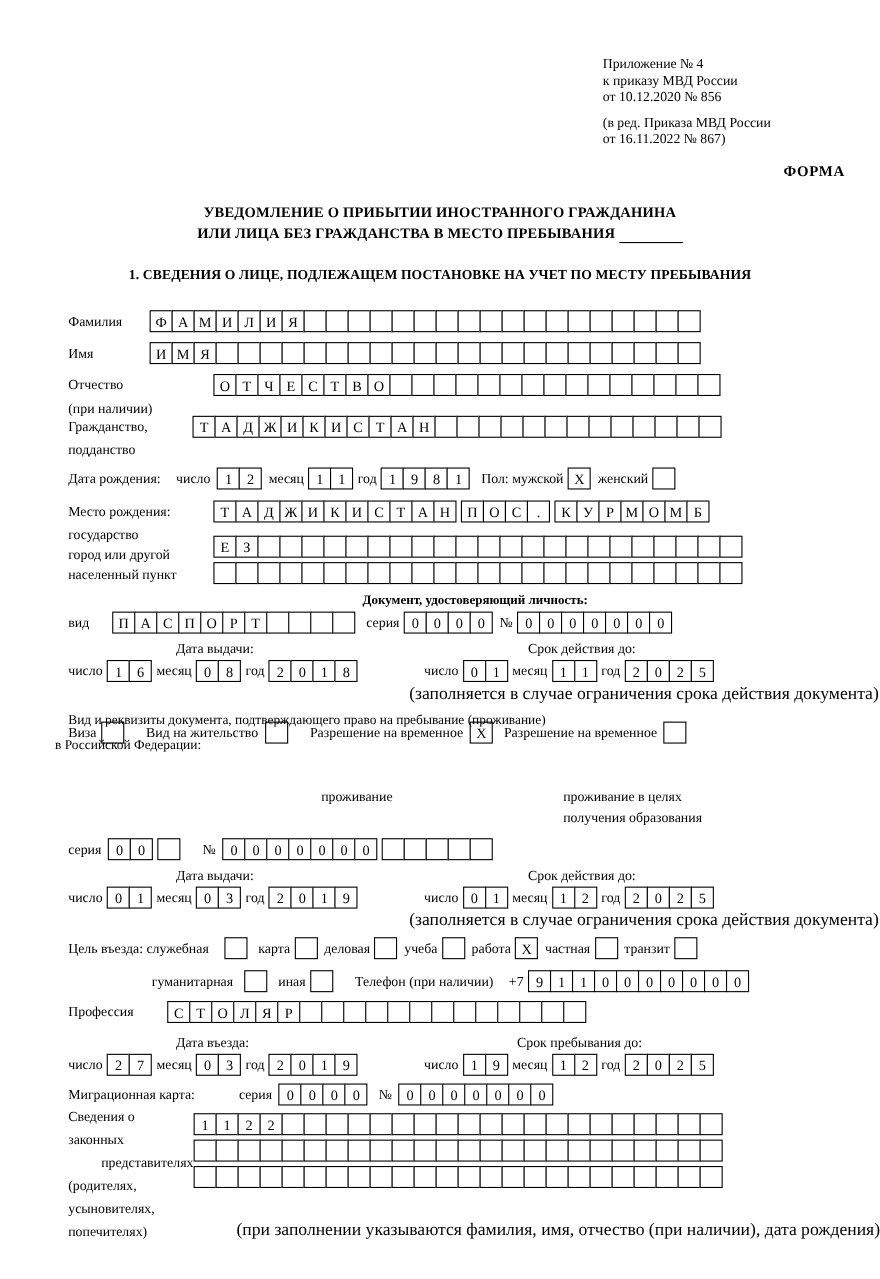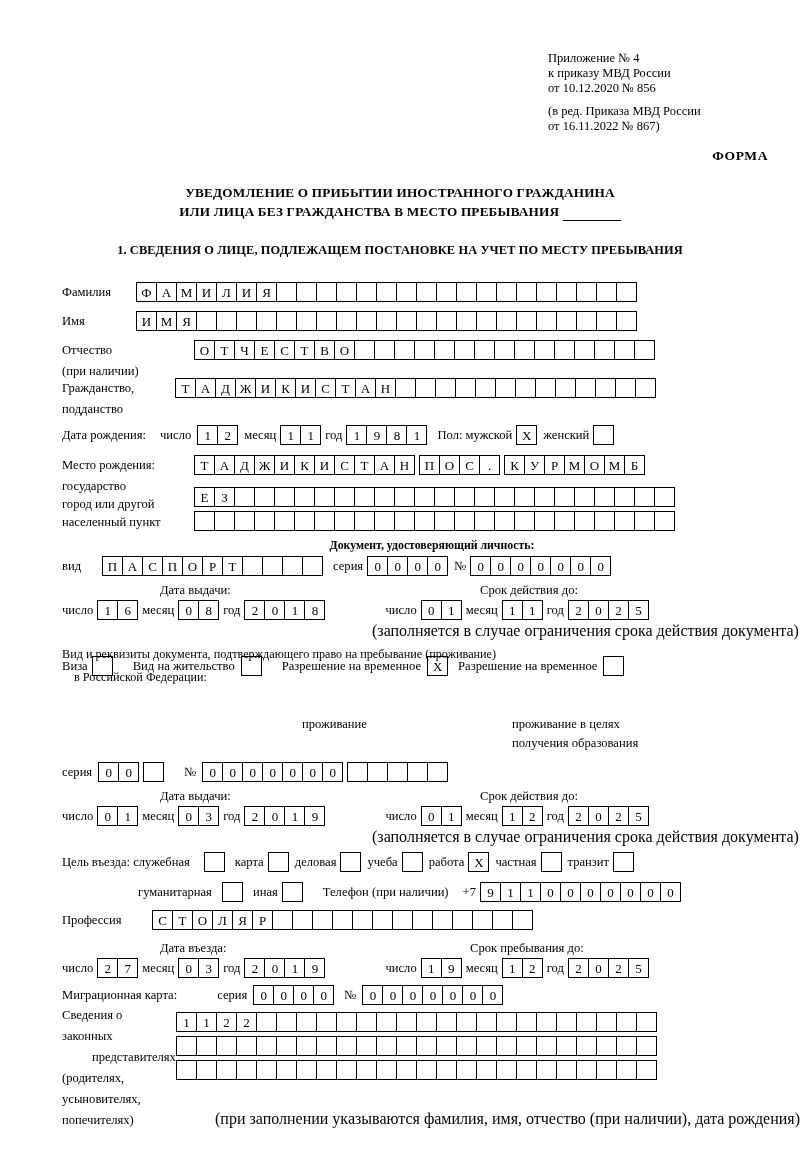--- a/index.html
+++ b/index.html
@@ -491,40 +491,40 @@
         <span class="bx first">2</span>
         <span class="bx">0</span>
         <span class="bx">2</span>
         <span class="bx">5</span>
       </span>
   </div>
 
   <div class="note" style="top:622px; left:372px;">(заполняется в случае ограничения срока действия документа)</div>
 
   <div class="plain" style="top:647px; left:62px; font-size:12.2px;">Вид и реквизиты документа, подтверждающего право на пребывание (проживание)</div>
-  <div class="plain" style="top:670px; left:74px; font-size:12.2px;">в Российской Федерации:</div>
+  <div class="plain" style="top:670px; left:50px; font-size:12.2px;">в Российской Федерации:</div>
 
   <div class="row" style="top:656px; left:62px;">
     <span class="lbl">Виза</span>
     <span class="sp4"></span>
     <span class="chk"></span>
     <span class="sp20"></span>
     <span class="lbl">Вид на жительство</span>
     <span class="sp6"></span>
     <span class="chk"></span>
     <span class="sp20"></span>
     <span class="lbl">Разрешение на временное</span>
     <span class="sp6"></span>
     <span class="chk">X</span>
     <span class="sp10"></span>
     <span class="lbl">Разрешение на временное</span>
     <span class="sp6"></span>
     <span class="chk"></span>
   </div>
-  <div class="plain" style="top:717px; left:302px;">проживание</div>
+  <div class="plain" style="top:717px; left:292px;">проживание</div>
   <div class="plain" style="top:717px; left:512px;">проживание в целях</div>
   <div class="plain" style="top:736px; left:512px;">получения образования</div>
 
   <div class="row" style="top:762px; left:62px;">
     <span class="lbl">серия</span>
     <span class="sp6"></span>
     <span class="boxes" id="boxes-stay-series">
         <span class="bx first">0</span>
         <span class="bx">0</span>
         <span class="bx sep"></span>

